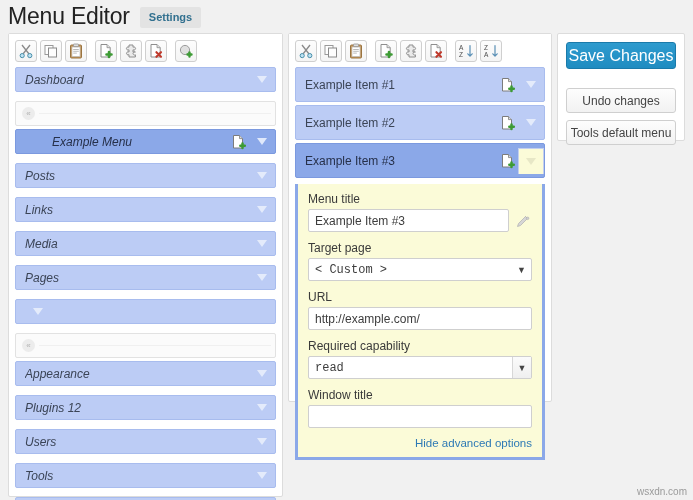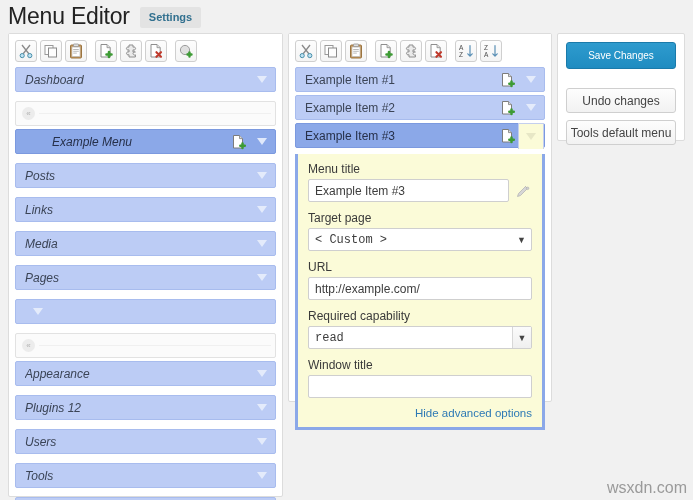--- a/index.html
+++ b/index.html
@@ -117,21 +117,21 @@
     background: #ececec;
     display:flex; align-items:center; justify-content:center;
     font-size: 8px; color: #b0b0b0; line-height: 1;
   }
   .sep-line { flex: 1 1 auto; height: 1px; background: #f0f0f0; margin: 0 4px; }
 
   
   .sub-list { padding: 0 6px 6px 6px; }
   .sub-row {
     position: relative;
-    height: 25px; margin-bottom: 3px;
+    height: 35px; margin-bottom: 3px;
     background: #bcccf5; border: 1px solid #a8bcee;
     border-radius: 2px;
     display: flex; align-items: center; padding-left: 9px;
     cursor: pointer;
   }
   .sub-row .row-label { font-size: 12px; color: #3b4456; flex: 1 1 auto; }
   .sub-row.active { background: #8ba8e8; border-color: #7b99df; }
   .sub-row.active .row-label { color: #26304a; }
   .sub-row.active .row-toggle {
     background: #fbfbd8;
@@ -195,38 +195,38 @@
     margin-top: 2px; margin-bottom: 2px;
   }
 
   
   .btn-col { padding: 8px 8px; display: flex; flex-direction: column; gap: 7px; }
   .btn-primary {
     height: 27px;
     background: linear-gradient(#2e9bce, #1f8cc1);
     border: 1px solid #1a7aaa;
     border-radius: 3px;
-    color: #fff; font-size: 10px;
+    color: #fff; font-size: 16px;
     display: flex; align-items: center; justify-content: center;
     cursor: pointer;
   }
   .btn-sec {
     height: 25px;
     background: linear-gradient(#fdfdfd, #f2f2f2);
     border: 1px solid #cfcfcf;
     border-radius: 3px;
     color: #444; font-size: 12px;
     display: flex; align-items: center; justify-content: center;
     cursor: pointer;
   }
   .btn-gap { height: 5px; }
 
   .watermark {
     position: absolute; right: 6px; bottom: 3px;
-    font-size: 16px; color: #9a9a9a;
+    font-size: 10px; color: #9a9a9a;
     font-family: "Liberation Sans", sans-serif;
   }
 </style>
 </head>
 <body>
 
 <div id="app">
 
   <div class="page-header">
     <div class="page-title">Menu Editor</div>

